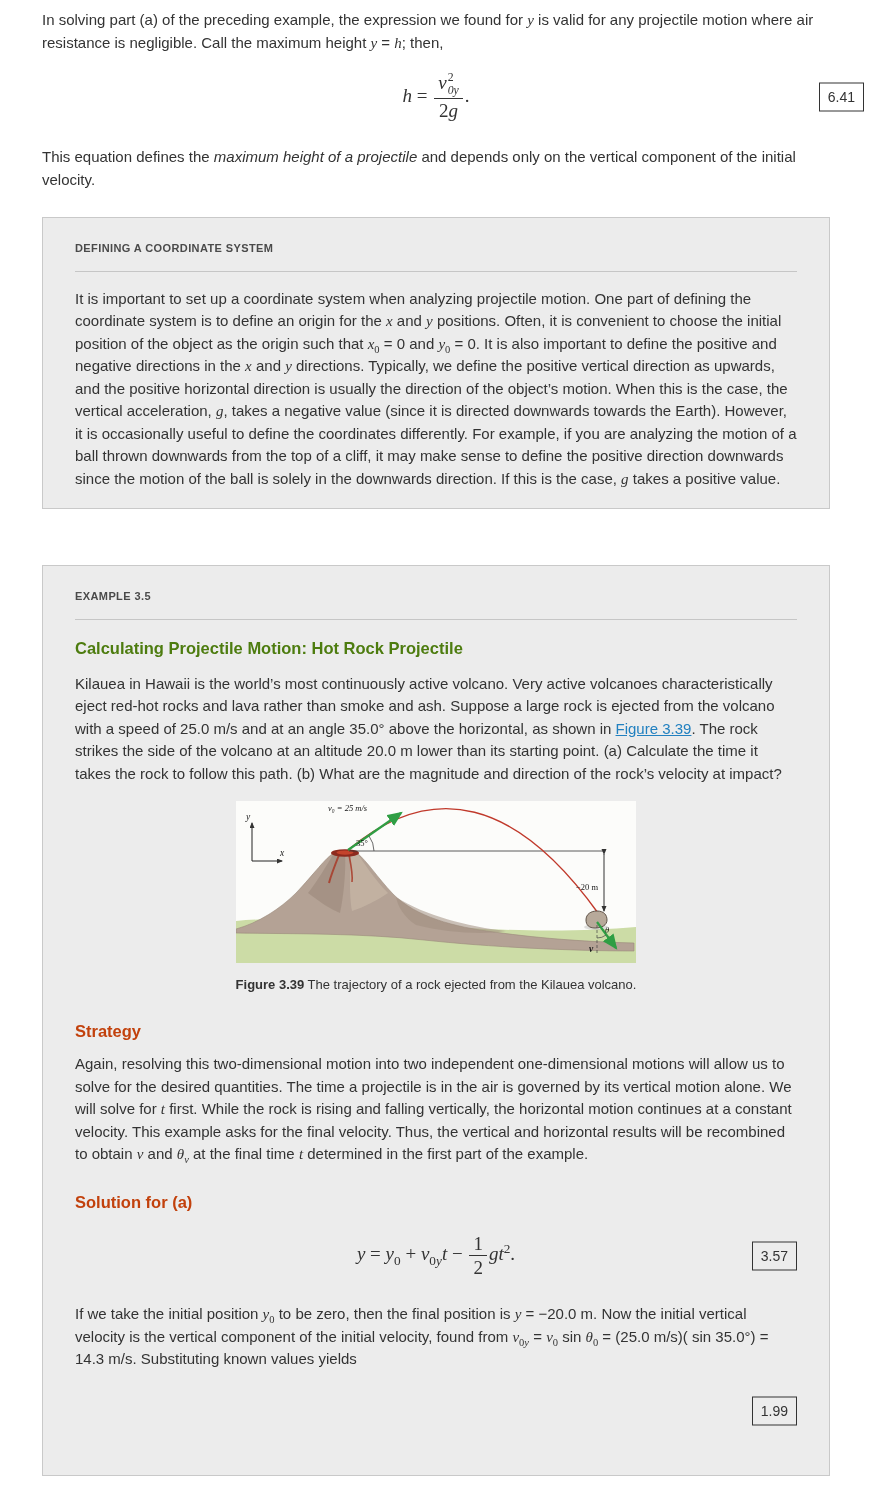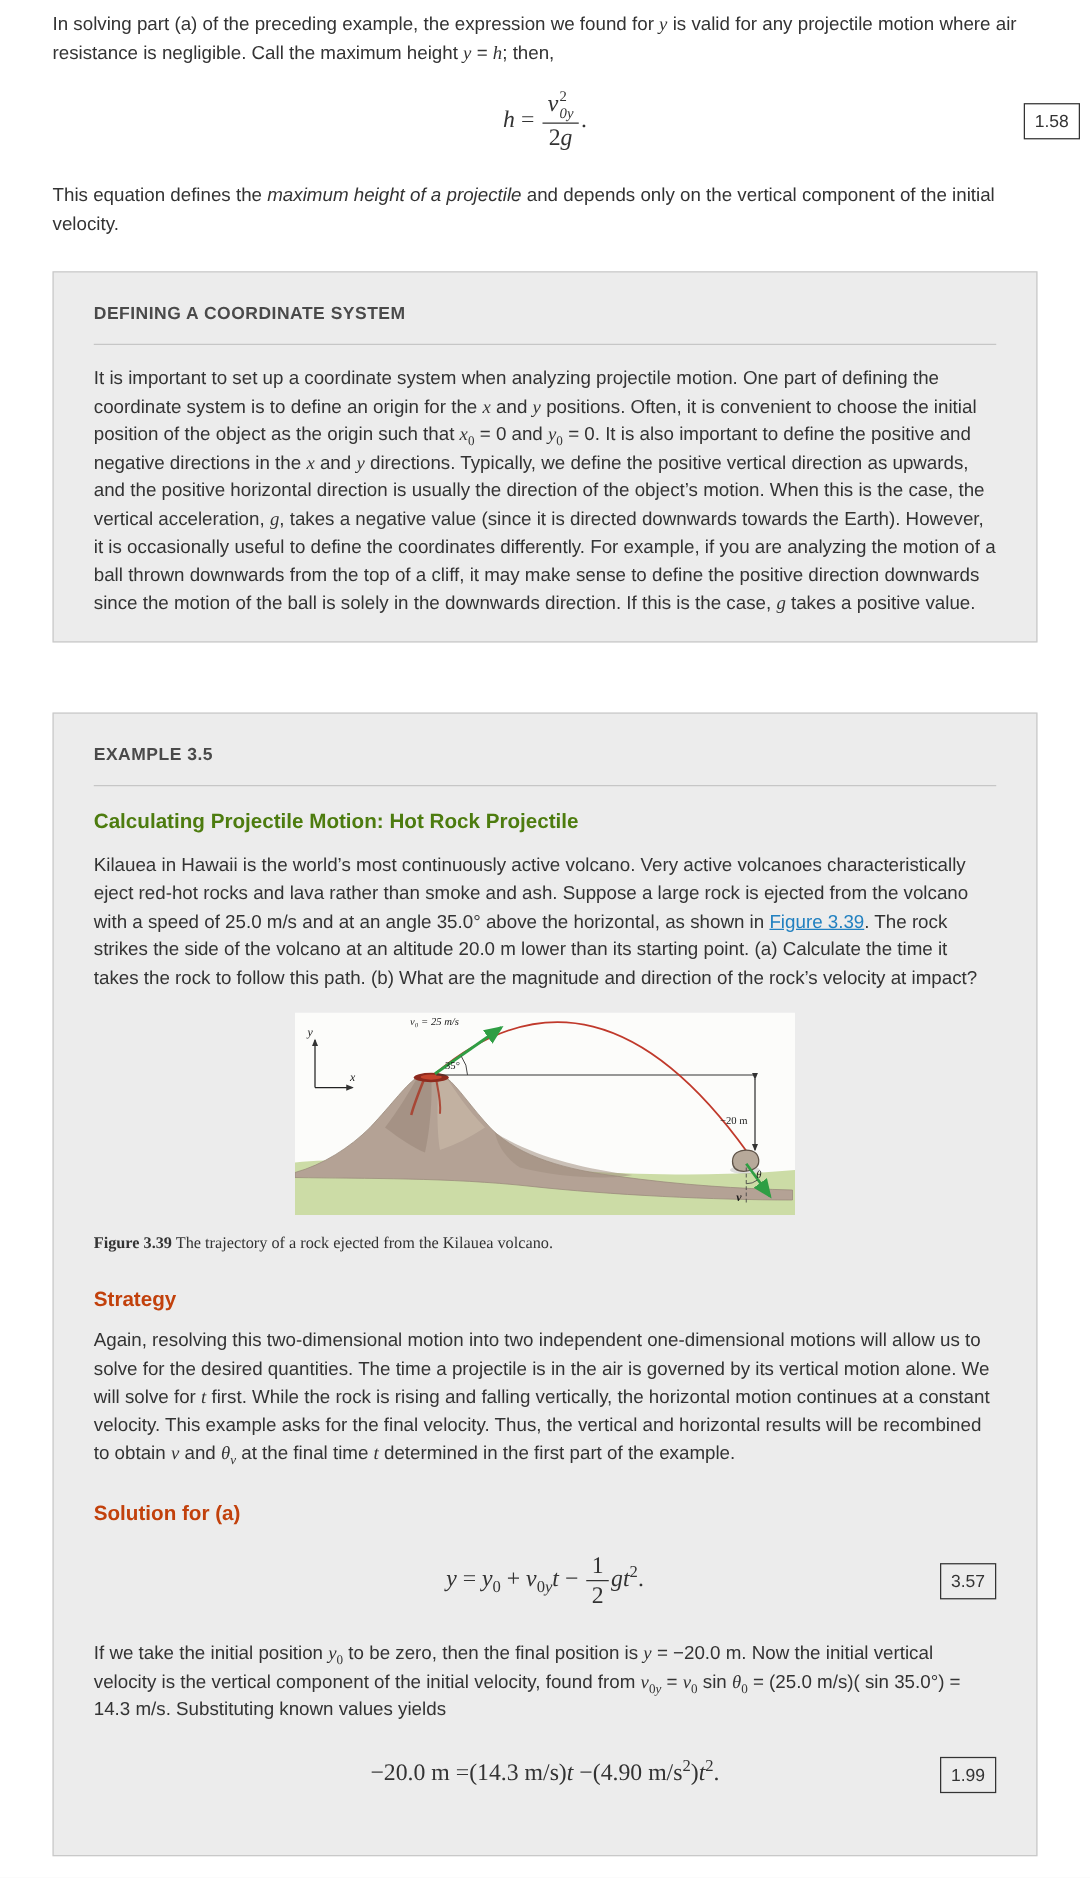--- a/index.html
+++ b/index.html
@@ -18,42 +18,42 @@
   .eq-tag { position:absolute; right:0; top:50%; transform:translateY(-50%); border:1.5px solid #333; padding:3px 8px; font-size:14px; font-family:"Liberation Sans",sans-serif; color:#333; background:transparent; }
   .eq-row.outer .eq-tag { right:-34px; background:#fff; }
   .frac { display:inline-block; vertical-align:middle; text-align:center; line-height:1.15; margin:0 2px; }
   .frac .fnum { display:block; border-bottom:1px solid #333; padding:0 4px 1px 4px; }
   .frac .fden { display:block; padding:1px 4px 0 4px; }
   .sstack { display:inline-block; vertical-align:-0.4em; font-size:62%; line-height:1.08; text-align:left; margin-left:1px; }
   .sstack span { display:block; }
 
   
   .note-box { background:#ececec; border:1px solid #c9c9c9; padding:22px 32px 18px 32px; margin:26px 0 0 0; }
-  .note-box h2 { font-size:14px; font-weight:bold; color:#4a4a4a; letter-spacing:0.4px; margin:0 0 14px 0; }
+  .note-box h2 { font-size:11px; font-weight:bold; color:#4a4a4a; letter-spacing:0.4px; margin:0 0 14px 0; }
   .note-box hr { border:none; border-top:1px solid #c6c6c6; margin:0 0 16px 0; }
   .note-box p:last-child { margin-bottom:0; }
   .coord-gap { height:30px; }
 
   h3.example-title { font-size:16.5px; font-weight:bold; color:#4d7c0f; margin:6px 0 12px 0; }
   h4.subhead { font-size:16.5px; font-weight:bold; color:#c2410c; margin:24px 0 10px 0; }
 
   .figure { display:flex; justify-content:center; margin:16px 0 0 0; }
-  .fig-caption { text-align:left; font-size:13px; color:#333; margin:12px 0 24px 0;font-family:Liberation Serif, serif; }
+  .fig-caption { text-align:center; font-size:13px; color:#333; margin:12px 0 24px 0; }
   svg text { font-family:"Liberation Serif","DejaVu Serif",serif; fill:#1a1a1a; }
 </style>
 </head>
 <body>
 
 <div class="page">
 
   <p>In solving part (a) of the preceding example, the expression we found for <i class="mi">y</i> is valid for any projectile motion where air resistance is negligible. Call the maximum height <i class="mi">y</i> = <i class="mi">h</i>; then,</p>
 
   <div class="eq-row outer">
     <span class="eq-body"><span><i class="mi">h</i> = </span><span class="frac"><span class="fnum"><span class="mi">v</span><span class="sstack"><span>2</span><span class="mi">0y</span></span></span><span class="fden">2<i class="mi">g</i></span></span><span>.</span></span>
-    <span class="eq-tag">1.58</span>
+    <span class="eq-tag">6.41</span>
   </div>
 
   <p>This equation defines the <em>maximum height of a projectile</em> and depends only on the vertical component of the initial velocity.</p>
 
   <section class="note-box">
     <h2>DEFINING A COORDINATE SYSTEM</h2>
     <hr>
     <p>It is important to set up a coordinate system when analyzing projectile motion. One part of defining the coordinate system is to define an origin for the <i class="mi">x</i> and <i class="mi">y</i> positions. Often, it is convenient to choose the initial position of the object as the origin such that <i class="mi">x</i><sub>0</sub> = 0 and <i class="mi">y</i><sub>0</sub> = 0. It is also important to define the positive and negative directions in the <i class="mi">x</i> and <i class="mi">y</i> directions. Typically, we define the positive vertical direction as upwards, and the positive horizontal direction is usually the direction of the object’s motion. When this is the case, the vertical acceleration, <i class="mi">g</i>, takes a negative value (since it is directed downwards towards the Earth). However, it is occasionally useful to define the coordinates differently. For example, if you are analyzing the motion of a ball thrown downwards from the top of a cliff, it may make sense to define the positive direction downwards since the motion of the ball is solely in the downwards direction. If this is the case, <i class="mi">g</i> takes a positive value.</p>
   </section>
 
@@ -114,19 +114,18 @@
     <h4 class="subhead">Solution for (a)</h4>
 
     <div class="eq-row">
       <span class="eq-body"><span><i class="mi">y</i> = <i class="mi">y</i><sub>0</sub> + <i class="mi">v</i><sub>0<i class="mi">y</i></sub><i class="mi">t</i> − </span><span class="frac"><span class="fnum">1</span><span class="fden">2</span></span><span><i class="mi">gt</i><sup>2</sup>.</span></span>
       <span class="eq-tag">3.57</span>
     </div>
 
     <p>If we take the initial position <i class="mi">y</i><sub>0</sub> to be zero, then the final position is <i class="mi">y</i> = −20.0 m. Now the initial vertical velocity is the vertical component of the initial velocity, found from <i class="mi">v</i><sub>0<i class="mi">y</i></sub> = <i class="mi">v</i><sub>0</sub> sin <i class="mi">θ</i><sub>0</sub> = (25.0 m/s)( sin 35.0°) = 14.3 m/s. Substituting known values yields</p>
 
     <div class="eq-row">
-      <span class="eq-body">−20.0 m =(14.3 m/s)<i class="mi">t</i> −(4.90 m/s<sup>2</sup>)<i class="mi">t</i><sup>2</sup>.</span>
       <span class="eq-tag">1.99</span>
     </div>
 
   </section>
 
 </div>
 
 </body></html>

